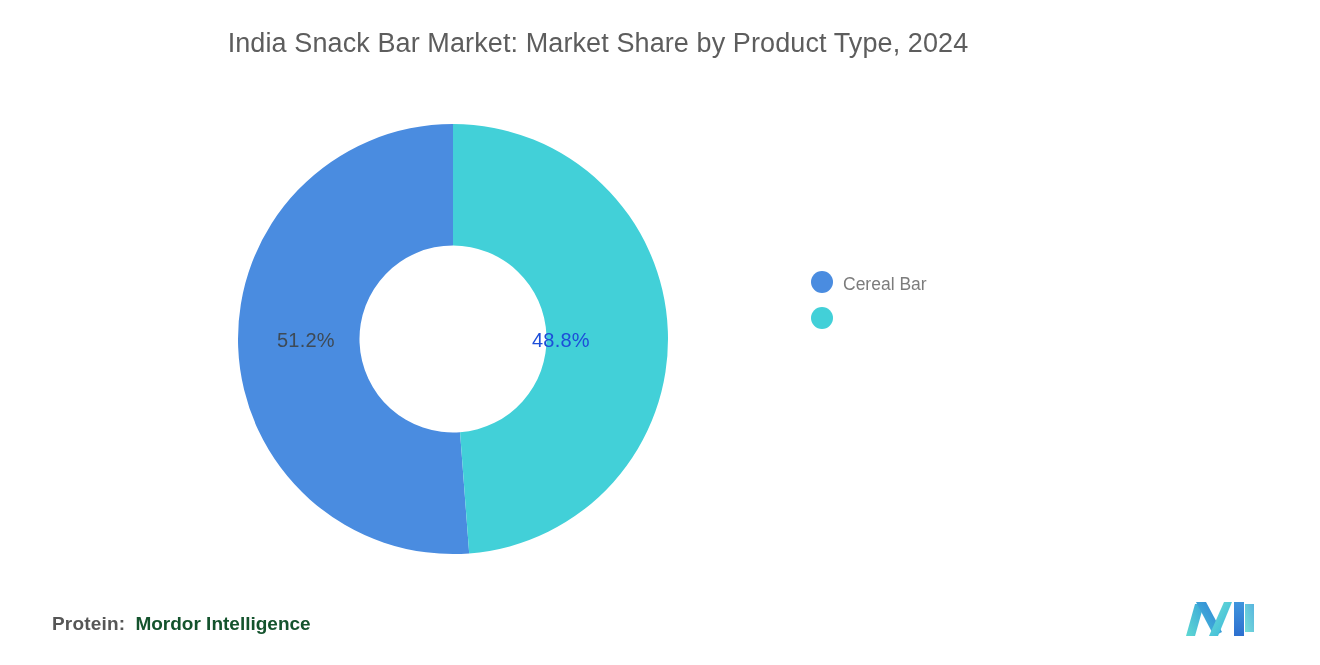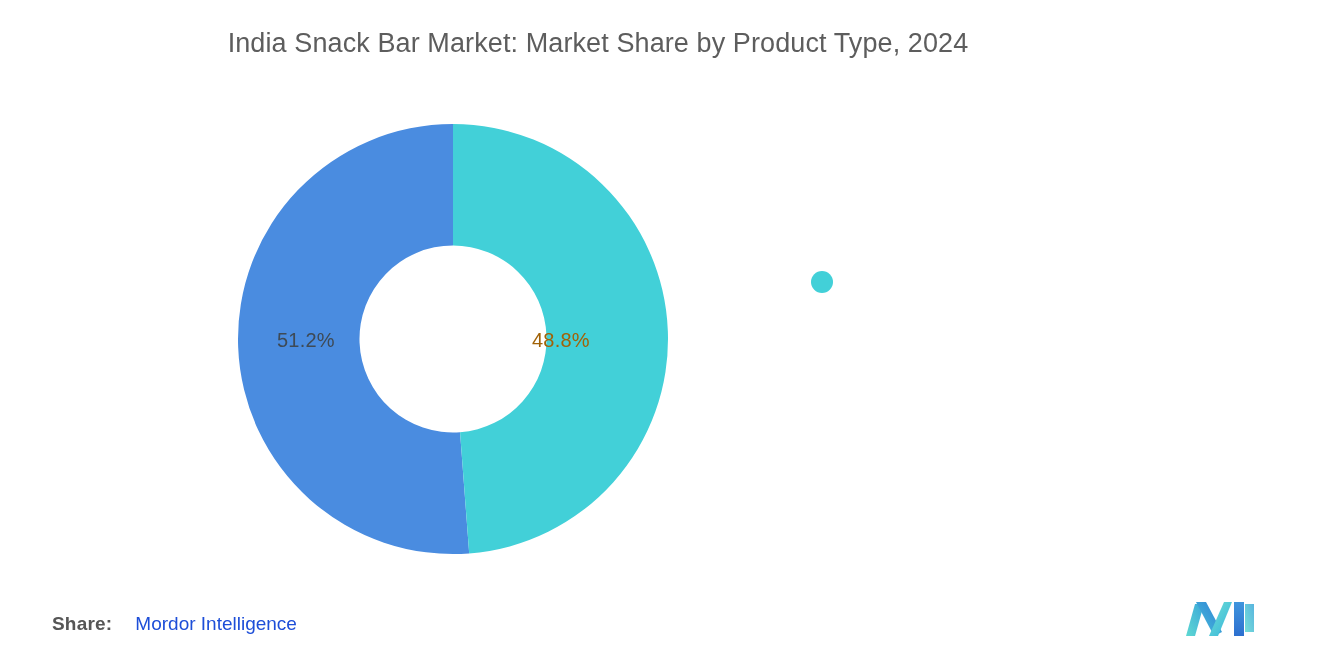--- a/index.html
+++ b/index.html
@@ -87,23 +87,23 @@
     top: 613px;
     font-size: 19px;
     white-space: nowrap;
   }
   #source-label {
     font-weight: 700;
     color: #565656;
     letter-spacing: 0.2px;
   }
   #source-value {
-    font-weight: 400;
-    color: #1d4ed8;
-    margin-left: 23px;
+    font-weight: 700;
+    color: #14532d;
+    margin-left: 10px;
   }
 
   
   #brand-logo {
     position: absolute;
     left: 1184px;
     top: 598px;
     width: 72px;
     height: 40px;
   }
@@ -116,31 +116,35 @@
 <div id="donut-wrap">
   <svg id="donut-svg" viewBox="0 0 432 432">
     <g>
       <path id="slice-0" d="M 232.19526318850555 430.38916355603203 A 215 215 0 1 1 215.99999999999997 1
             L 215.99999999999997 122.475 A 93.525 93.525 0 1 0 223.0449394869999 309.25928614687393 Z" fill="#4a8ce0"></path>
       <path id="slice-1" d="M 216 1 A 215 215 0 0 1 232.19526318850555 430.38916355603203
             L 223.0449394869999 309.25928614687393 A 93.525 93.525 0 0 0 216 122.475 Z" fill="#42d0d8"></path>
     </g>
   </svg>
   <div class="slice-label" id="label-slice-0" style="color: rgb(62, 74, 86);">51.2%</div>
-  <div class="slice-label" id="label-slice-1" style="color: #a16207;">48.8%</div>
+  <div class="slice-label" id="label-slice-1" style="color: #1d4ed8;">48.8%</div>
 </div>
 
 <div id="legend">
+  <div class="legend-item">
+    <span class="legend-swatch" id="swatch-0" style="background: rgb(74, 140, 224);"></span>
+    <span class="legend-label">Cereal Bar</span>
+  </div>
   <div class="legend-item">
     <span class="legend-swatch" id="swatch-1" style="background: rgb(66, 208, 216);"></span>
   </div>
 </div>
 
 <div id="source-line">
-  <span id="source-label">Share:</span><span id="source-value">Mordor Intelligence</span>
+  <span id="source-label">Protein:</span><span id="source-value">Mordor Intelligence</span>
 </div>
 
 <div id="brand-logo">
   <svg viewBox="0 0 72 40" width="72" height="40">
     <defs>
       <linearGradient id="lg1" x1="0" y1="1" x2="1" y2="0">
         <stop offset="0%" stop-color="#5fd9d2"></stop>
         <stop offset="100%" stop-color="#3aa7d9"></stop>
       </linearGradient>
       <linearGradient id="lg2" x1="0" y1="1" x2="1" y2="0">

